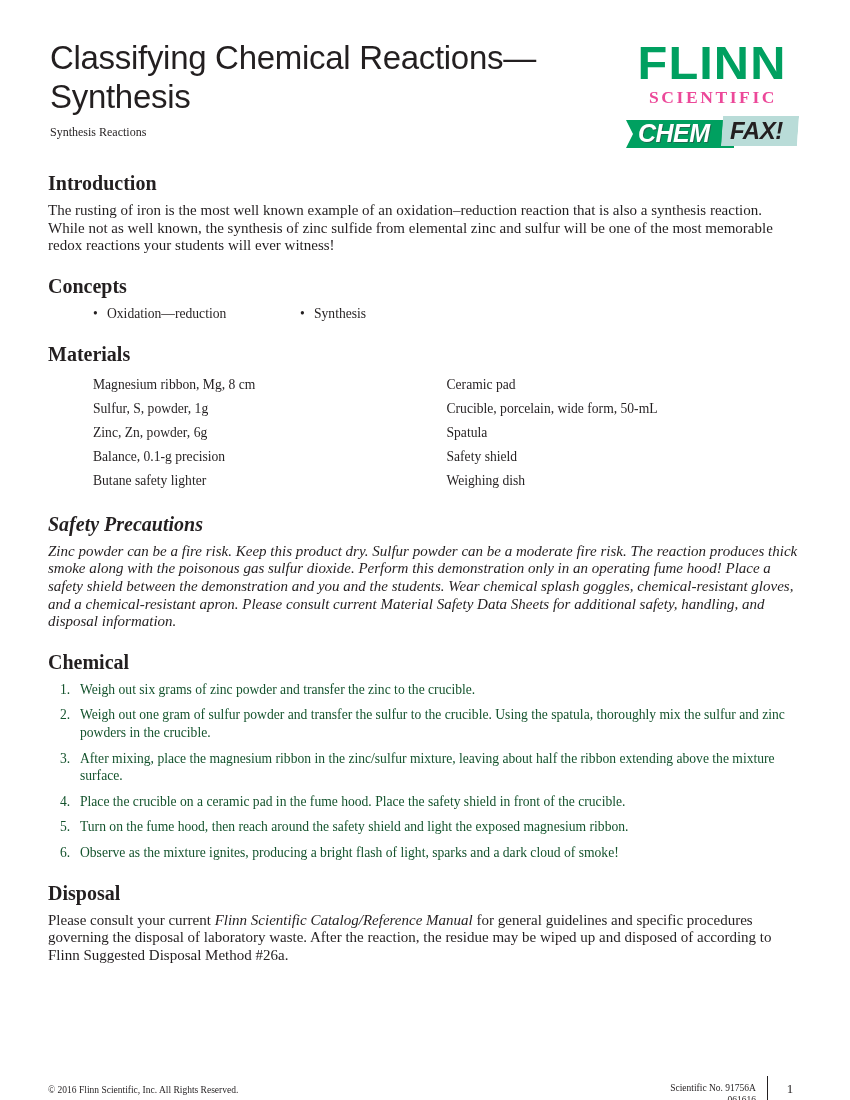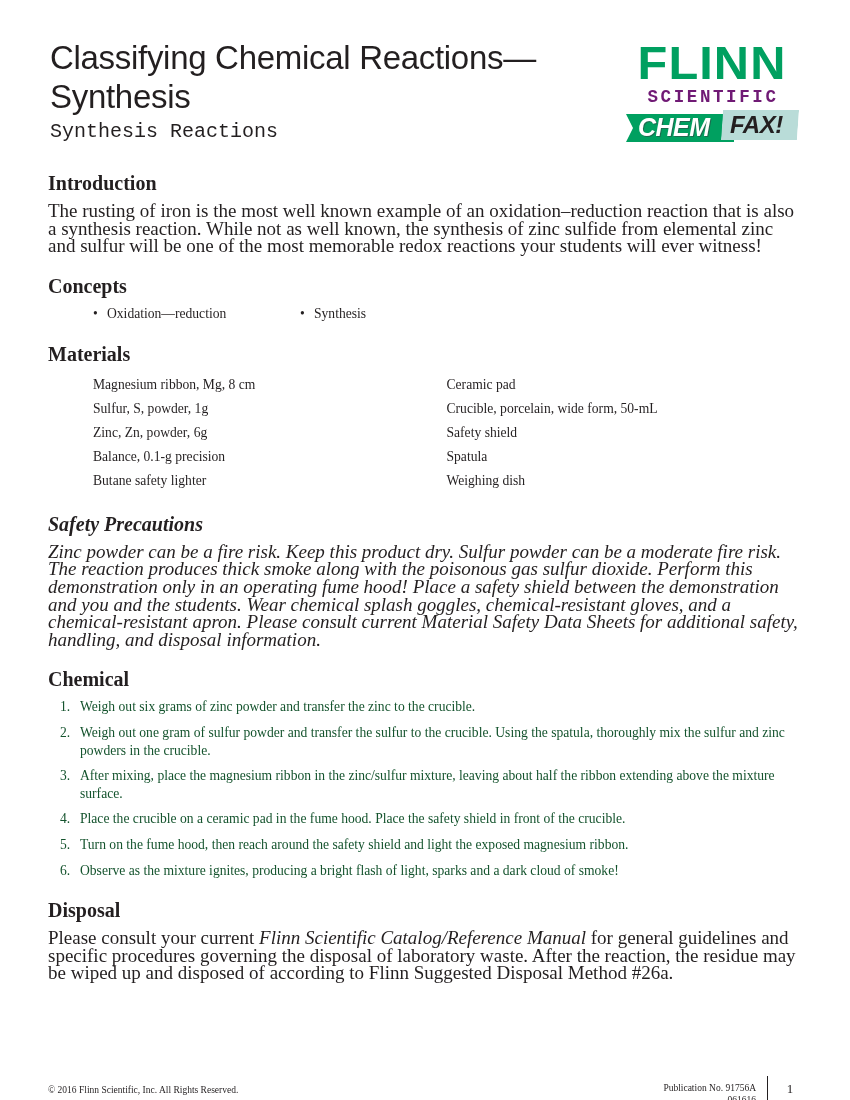--- a/index.html
+++ b/index.html
@@ -39,22 +39,22 @@
   .doc-title {
     font-family: "Liberation Sans", sans-serif;
     font-size: 33px;
     line-height: 39px;
     font-weight: 400;
     color: #231f20;
     margin: 0;
     letter-spacing: -0.3px;
   }
   .doc-subtitle {
-    font-family: Liberation Mono, monospace;
-    font-size: 20px;
+    font-family: Liberation Serif, serif;
+    font-size: 12px;
     line-height: 20px;
     font-weight: 400;
     color: #231f20;
     margin: 6px 0 0 0;
   }
 
   
   .logo {
     position: absolute;
     right: 0;
@@ -67,33 +67,33 @@
     font-weight: bold;
     font-size: 46px;
     line-height: 46px;
     letter-spacing: 1px;
     color: #00a060;
     text-align: center;
     transform: scaleX(1.06);
     margin: 0;
   }
   .logo-scientific {
-    font-family: Liberation Mono, monospace;
+    font-family: Liberation Serif, serif;
     font-weight: bold;
     font-size: 17.5px;
     line-height: 20px;
     letter-spacing: 2.6px;
-    color: #701a75;
+    color: #ec4899;
     text-align: center;
     margin: 1px 0 0 0;
     padding-left: 2px;
   }
   .logo-chemfax {
     position: relative;
-    margin-top: 3px;
+    margin-top: 9px;
     height: 36px;
     width: 172px;
   }
   .cf-green {
     position: absolute;
     left: 0;
     top: 4px;
     width: 108px;
     height: 28px;
     background: #00a060;
@@ -152,21 +152,21 @@
     color: #231f20;
   }
   h2.section.italic {
     font-style: italic;
   }
   .sec {
     margin-bottom: 20px;
   }
   p.body {
     font-family: "Liberation Serif", serif;
-    font-size: 19px;
+    font-size: 15px;
     line-height: 17.6px;
     margin: 0;
     color: #231f20;
     text-align: left;
   }
   p.body.italic {
     font-style: italic;
   }
 
   
@@ -328,22 +328,22 @@
         <div class="mat-col">
           <div class="mat-item">Magnesium ribbon, Mg, 8 cm</div>
           <div class="mat-item">Sulfur, S, powder, 1g</div>
           <div class="mat-item">Zinc, Zn, powder, 6g</div>
           <div class="mat-item">Balance, 0.1-g precision</div>
           <div class="mat-item">Butane safety lighter</div>
         </div>
         <div class="mat-col">
           <div class="mat-item">Ceramic pad</div>
           <div class="mat-item">Crucible, porcelain, wide form, 50-mL</div>
+          <div class="mat-item">Spatula</div>
           <div class="mat-item">Safety shield</div>
-          <div class="mat-item">Spatula</div>
           <div class="mat-item">Weighing dish</div>
         </div>
       </div>
     </div>
 
     <div class="sec">
       <h2 class="section italic">Safety Precautions</h2>
       <p class="body italic">Zinc powder can be a fire risk. Keep this product dry. Sulfur powder can be a moderate fire risk. The reaction produces thick smoke along with the poisonous gas sulfur dioxide. Perform this demonstration only in an operating fume hood! Place a safety shield between the demonstration and you and the students. Wear chemical splash goggles, chemical-resistant gloves, and a chemical-resistant apron. Please consult current Material Safety Data Sheets for additional safety, handling, and disposal information.</p>
     </div>
 
@@ -362,20 +362,20 @@
     <div class="sec">
       <h2 class="section">Disposal</h2>
       <p class="body"><span>Please consult your current </span><span class="disposal-em">Flinn Scientific Catalog/Reference Manual</span><span> for general guidelines and specific procedures governing the disposal of laboratory waste. After the reaction, the residue may be wiped up and disposed of according to Flinn Suggested Disposal Method #26a.</span></p>
     </div>
 
   </div>
 
   <div class="footer">
     <div class="footer-left">© 2016 Flinn Scientific, Inc. All Rights Reserved.</div>
     <div class="footer-right">
-      <div>Publication No. 91756A</div>
+      <div>Scientific No. 91756A</div>
       <div>061616</div>
     </div>
     <div class="footer-divider"></div>
     <div class="footer-page">1</div>
   </div>
 
 </div>
 
 </body></html>

